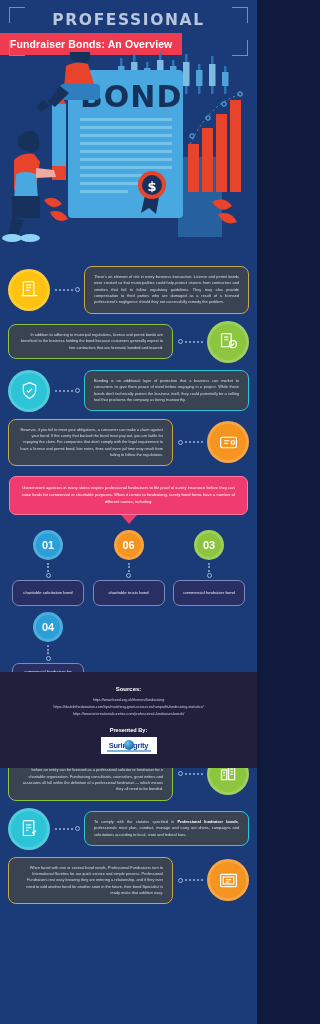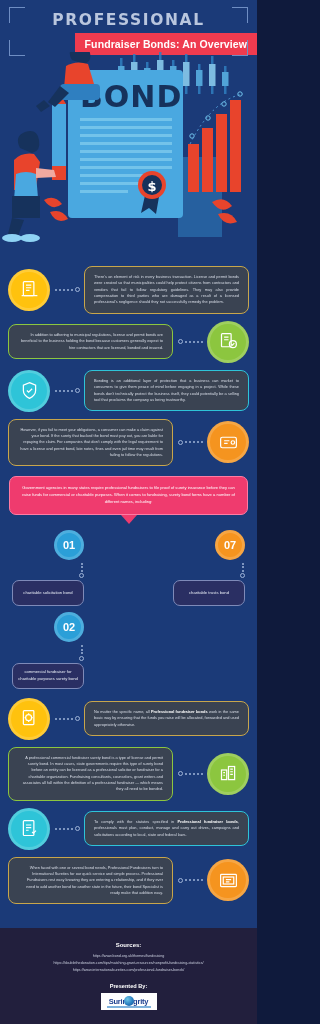--- a/index.html
+++ b/index.html
@@ -3,36 +3,36 @@
 <meta charset="utf-8">
 <style>
   * { box-sizing: border-box; margin: 0; padding: 0; }
   html, body { background: #0f1a3c; }
   body {
     width: 257px; height: 1024px;
     font-family: "Liberation Sans", sans-serif;
     background: #1b3a78;
     position: relative; overflow: hidden;
   }
-  .page { position: relative; width: 257px; height: 1024px; background: #1b3a78; }
+  .page { position: relative; width: 257px; height: 768px; background: #1b3a78; }
 
   
   .hero { position: relative; height: 262px; background: #1b3a78; overflow: hidden; }
   .bracket { position: absolute; width: 16px; height: 16px; border-color: #6f8ec4; }
   .bk-tl { top: 7px; left: 9px; border-left: 1.5px solid #6f8ec4; border-top: 1.5px solid #6f8ec4; }
   .bk-tr { top: 7px; right: 9px; border-right: 1.5px solid #6f8ec4; border-top: 1.5px solid #6f8ec4; }
   .bk-bl { top: 40px; left: 9px; border-left: 1.5px solid #6f8ec4; border-bottom: 1.5px solid #6f8ec4; }
   .bk-br { top: 40px; right: 9px; border-right: 1.5px solid #6f8ec4; border-bottom: 1.5px solid #6f8ec4; }
 
   .title-main {
     text-align: center; color: #b9c6de; font-size: 15.5px; font-weight: bold;
     letter-spacing: 1.6px; padding-top: 11px; text-transform: uppercase;
     font-family: "DejaVu Sans", sans-serif;
   }
-  .title-sub-wrap { display: flex; justify-content: flex-end; margin-top: 4px; }
+  .title-sub-wrap { display: flex; justify-content: flex-start; margin-top: 4px; }
   .title-sub {
     background: #ef3b4f; color: #fff; font-size: 10.5px; font-weight: bold;
     padding: 4.5px 10px 5px; letter-spacing: .1px; white-space: nowrap;
   }
   .hero-art { position: absolute; left: 0; top: 52px; width: 257px; height: 210px; }
 
   
   .rows { padding: 4px 0 0; }
   .row { display: flex; align-items: center; padding: 0 8px; margin-bottom: 7px; }
   .row.right { flex-direction: row-reverse; }
@@ -67,21 +67,21 @@
     border: 1px solid #ff7ba3;
   }
   .pink-tail {
     width: 0; height: 0; margin: 0 auto;
     border-left: 8px solid transparent; border-right: 8px solid transparent;
     border-top: 9px solid #ef3b6e;
   }
 
   
   .grid { display: flex; justify-content: space-between; padding: 6px 12px 0; }
-  .col { width: 72px; display: flex; flex-direction: column; align-items: flex-end; }
+  .col { width: 72px; display: flex; flex-direction: column; align-items: center; }
   .num {
     width: 30px; height: 30px; border-radius: 50%;
     display: flex; align-items: center; justify-content: center;
     color: #fff; font-size: 11px; font-weight: bold;
     border: 3px solid rgba(255,255,255,.16);
   }
   .vdots { display: flex; flex-direction: column; align-items: center; gap: 1.5px; padding: 3px 0 2px; }
   .vdots i { width: 2px; height: 2px; border-radius: 50%; background: #9fb4d8; }
   .vdots .ring { width: 5px; height: 5px; border-radius: 50%; border: 1px solid #9fb4d8; }
   .ncard {
@@ -300,34 +300,44 @@
       <div class="num" style="background:#2b9fd8">01</div>
       <div class="vdots">
           <i></i>
           <i></i>
           <i></i>
           <span class="ring"></span>
         </div>
       <div class="ncard">charitable solicitation bond</div>
     </div>
     <div class="col">
-      <div class="num" style="background:#f5941f">07</div>
+      <div class="num" style="background:#f5941f">06</div>
       <div class="vdots">
           <i></i>
           <i></i>
           <i></i>
           <span class="ring"></span>
         </div>
       <div class="ncard">charitable trusts bond</div>
     </div>
+    <div class="col">
+      <div class="num" style="background:#8cc63f">03</div>
+      <div class="vdots">
+          <i></i>
+          <i></i>
+          <i></i>
+          <span class="ring"></span>
+        </div>
+      <div class="ncard">commercial fundraiser bond</div>
+    </div>
   </div>
 
   <div class="grid">
     <div class="col">
-      <div class="num" style="background:#2b9fd8">02</div>
+      <div class="num" style="background:#2b9fd8">04</div>
       <div class="vdots">
           <i></i>
           <i></i>
           <i></i>
           <span class="ring"></span>
         </div>
       <div class="ncard">commercial fundraiser for charitable purposes surety bond</div>
     </div>
   </div>
 

